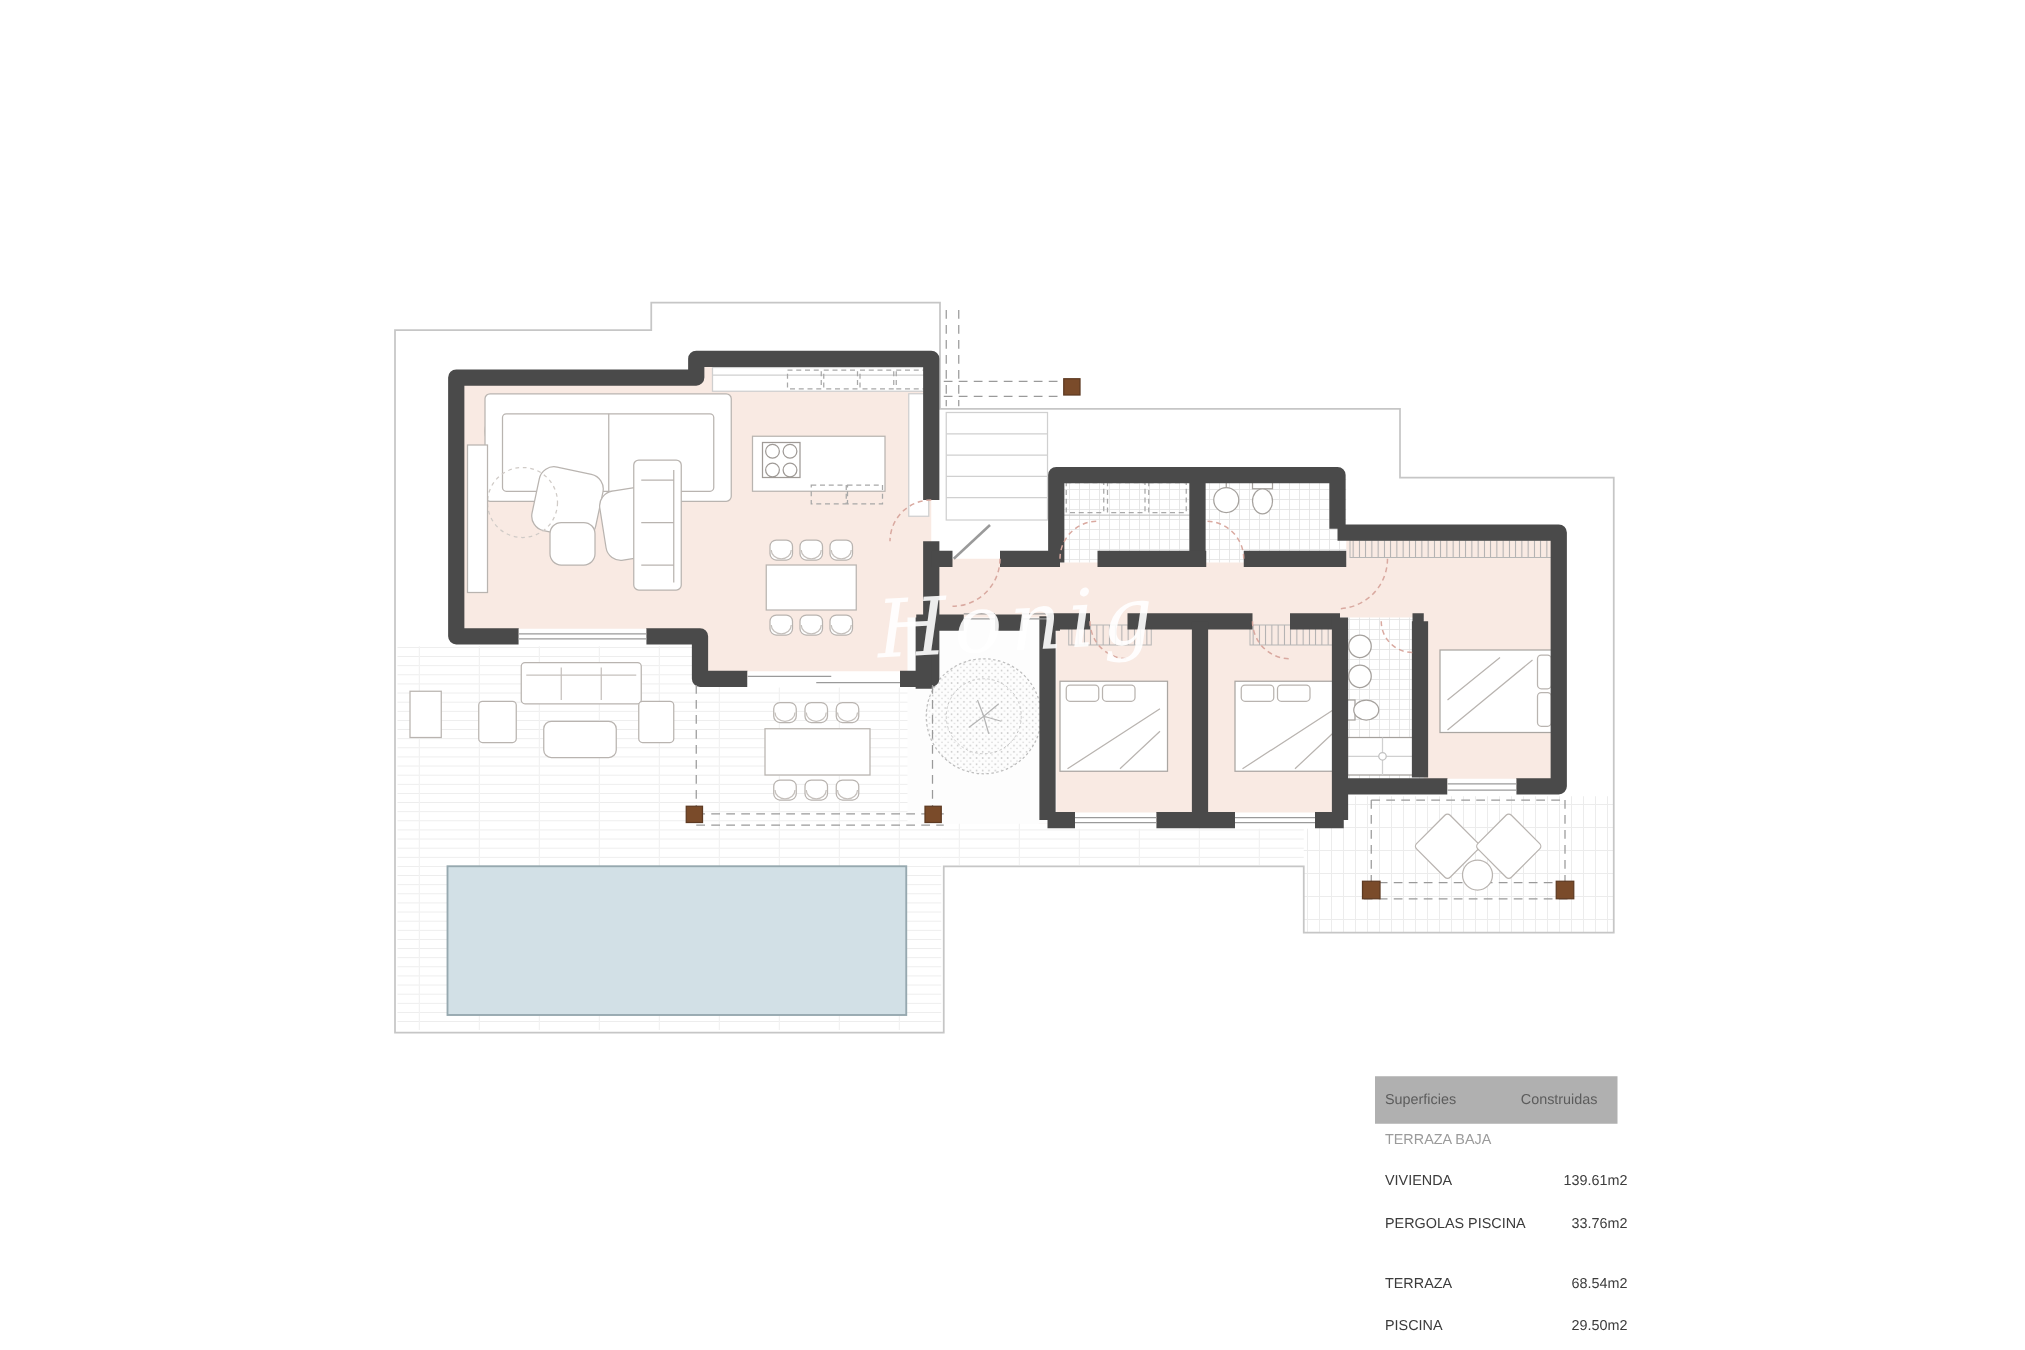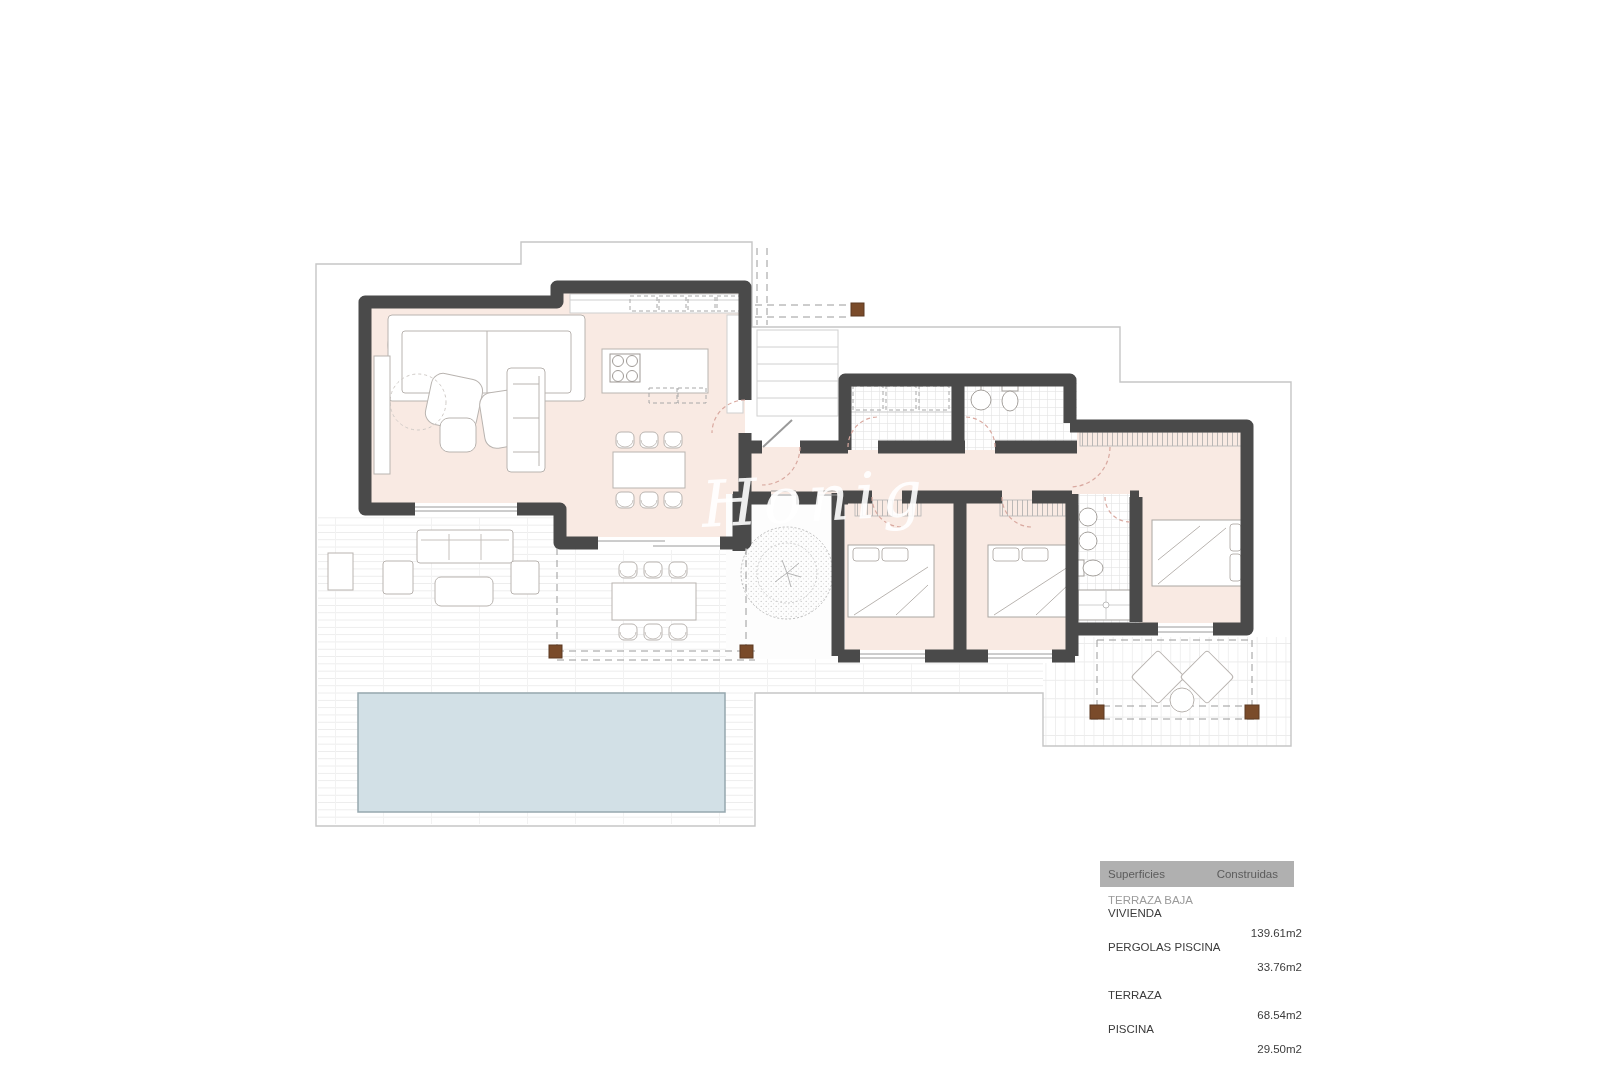--- a/index.html
+++ b/index.html
@@ -6,26 +6,26 @@
   #canvas{position:relative;width:1620px;height:1080px;background:#ffffff;overflow:hidden;
           font-family:"Liberation Sans", sans-serif;}
   #plan-svg{position:absolute;left:0;top:0;}
   
   .watermark{position:absolute;left:615px;top:462px;width:400px;text-align:center;
              font-family:"DejaVu Serif", serif;font-style:italic;font-size:64px;
              color:rgba(255,255,255,0.9);transform:rotate(-3deg);letter-spacing:6px;
              pointer-events:none;}
   
   .legend{position:absolute;left:1100px;top:861px;width:194px;font-size:11.5px;color:#3c3c3c;}
-  .legend-header{background:#b0b0b0;color:#5c5c5c;height:26px;display:flex;
+  .legend-header{background:#b0b0b0;color:#5c5c5c;height:38px;display:flex;
                  align-items:center;justify-content:space-between;
                  padding:0 16px 0 8px;box-sizing:border-box;gap:39px;}
   .legend-body{padding:7px 0 0 8px;}
   .legend-section{color:#9b9b9b;line-height:13px;}
-  .legend-row{display:flex;justify-content:space-between;line-height:13.5px;}
+  .legend-row{display:flex;justify-content:space-between;line-height:13.5px;align-items:flex-end;}
   .legend-row .val{text-align:right;margin-right:-8px;margin-top:20px;}
   .legend-spacer{height:15px;}
 </style>
 </head>
 <body>
 
 <div id="canvas">
 
 <svg id="plan-svg" width="1620" height="1080" viewBox="0 0 1620 1080" xmlns="http://www.w3.org/2000/svg">
   <defs>

